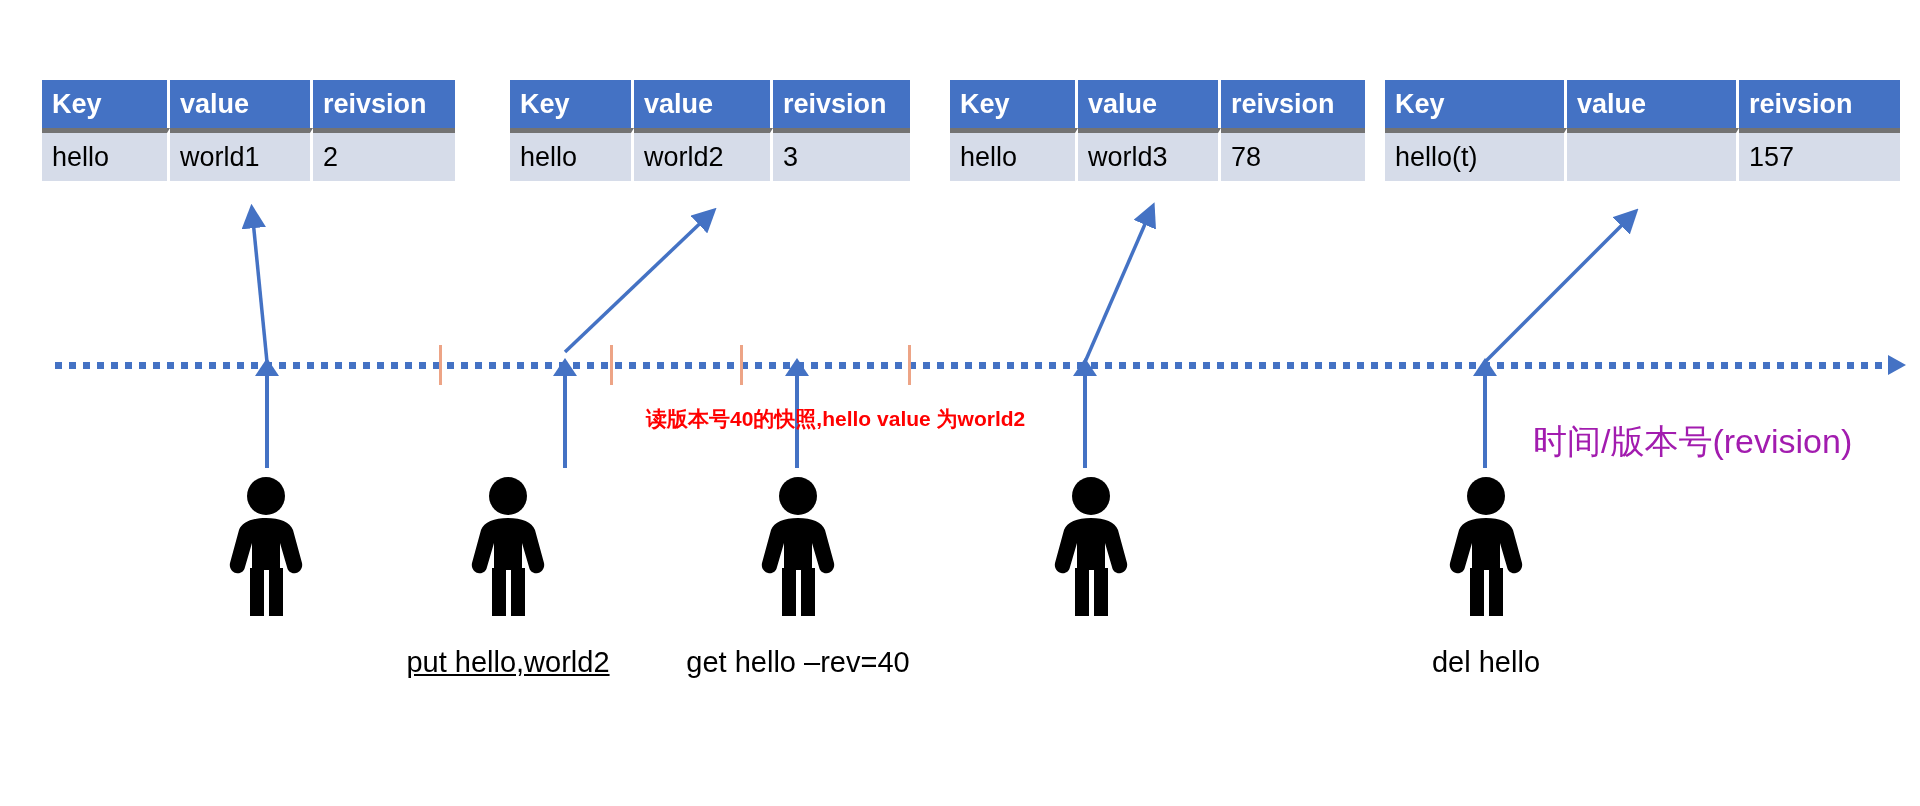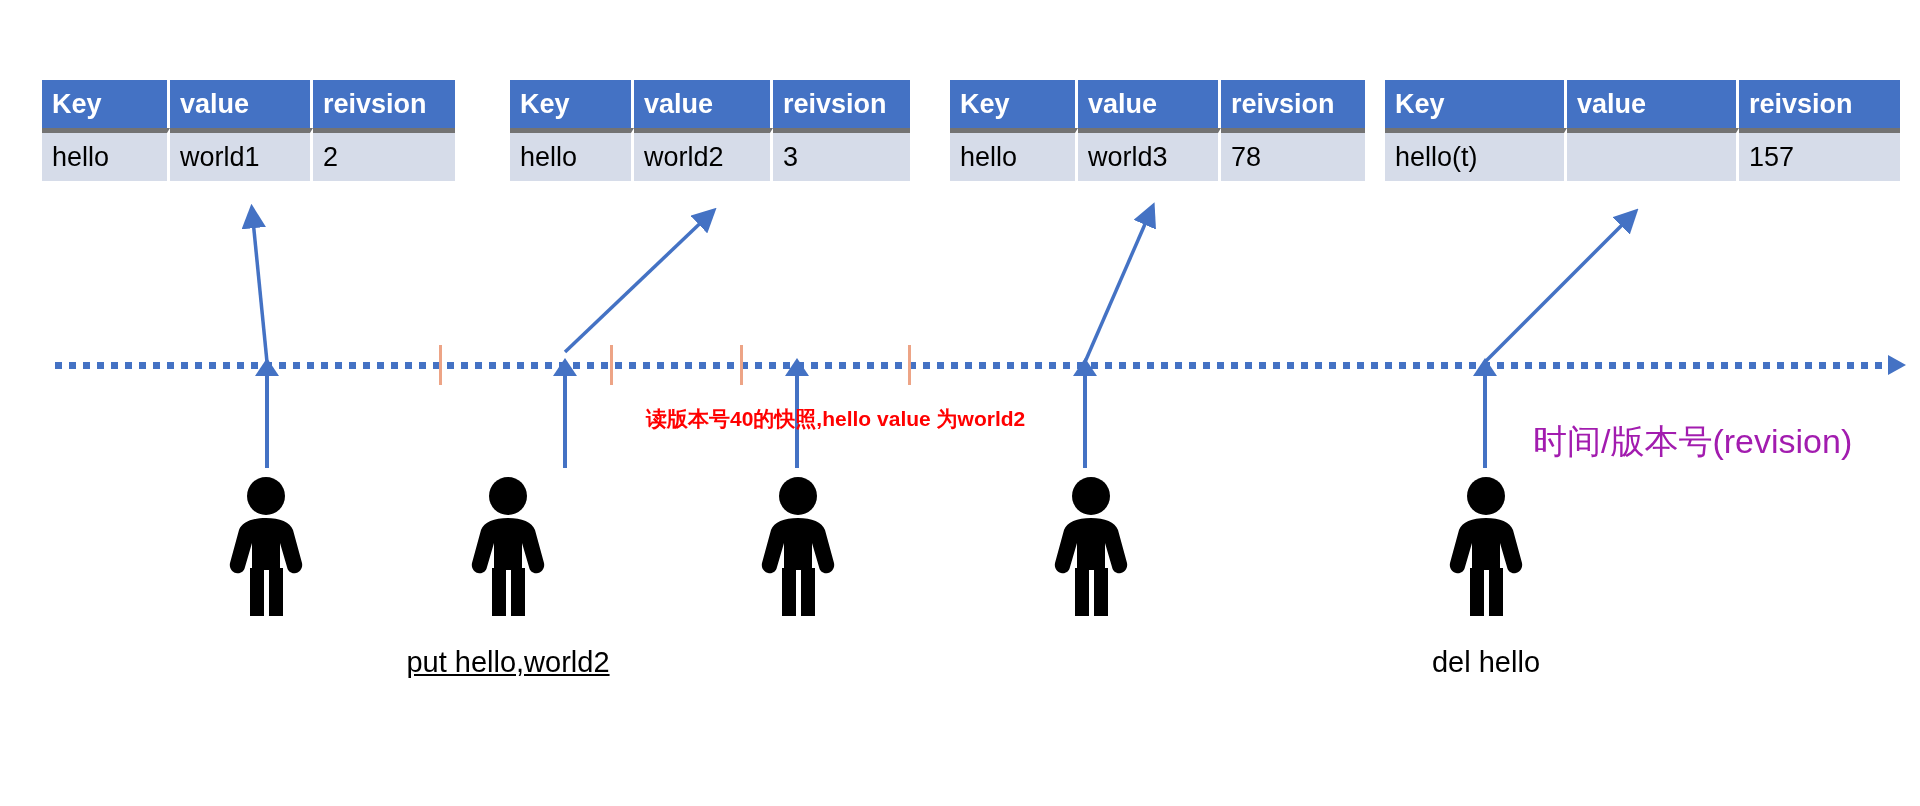--- a/index.html
+++ b/index.html
@@ -321,17 +321,18 @@
   </svg>
 
   <svg class="person" style="left:1448px; top:476px; width:76px; height:140px;" viewBox="0 0 76 140">
     <circle cx="38" cy="20" r="19" fill="#000"></circle>
     <path d="M38 42c-14 0-24 4-27 12l-9 33c-1 5 2 9 6 10 4 1 8-1 9-6l7-24v27h28V67l7 24c1 5 5 7 9 6 4-1 7-5 6-10l-9-33c-3-8-13-12-27-12z" fill="#000"></path>
     <rect x="22" y="92" width="14" height="48" fill="#000"></rect>
     <rect x="41" y="92" width="14" height="48" fill="#000"></rect>
   </svg>
 
   <div class="op-label" style="left:358px; top:645px; width:300px;text-decoration:underline;">put hello,world2</div>
+  <div class="op-label" style="left:648px; top:645px; width:300px;">get hello –rev=40</div>
   <div class="op-label" style="left:1336px; top:645px; width:300px;">del hello</div>
 
   <div id="axis-label">时间/版本号(revision)</div>
 
 </div>
 
 </body></html>

